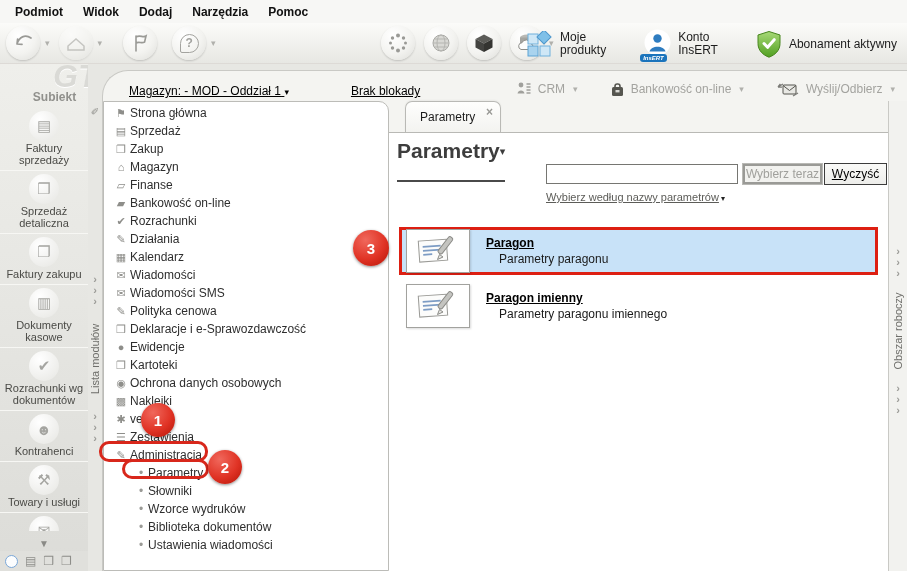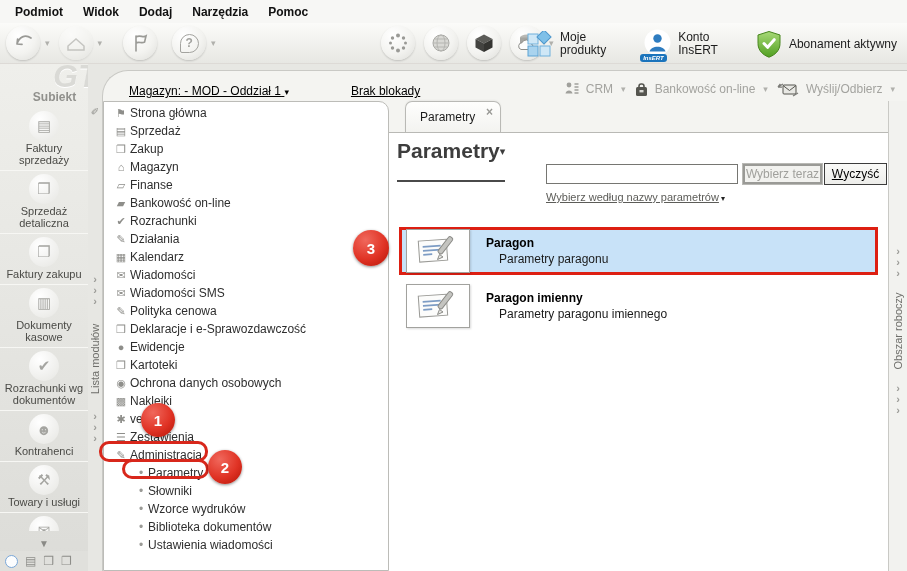--- a/index.html
+++ b/index.html
@@ -57,21 +57,21 @@
   .mini-g { color:#8e8e8a; font-size:12px; line-height:12px; }
 
   
   .main { position:absolute; left:88px; top:64px; right:0; bottom:0; background:#e7e7e3; }
   .content-panel { position:absolute; left:14px; top:6px; right:0; bottom:0;
                    background:#f4f4f1; border:1px solid #c9c9c5; border-right:none; border-bottom:none;
                    border-radius:26px 0 0 0; }
   .links-row { position:absolute; left:26px; top:13px; display:flex; gap:62px; }
   .hlink { font-size:12px; color:#000; text-decoration:underline; cursor:pointer; }
   .hlink .caret { font-size:9px; text-decoration:none; display:inline-block; }
-  .toggles-row { position:absolute; right:12px; top:10px; display:flex; align-items:center; gap:8px; }
+  .toggles-row { position:absolute; right:12px; top:10px; display:flex; align-items:center; gap:32px; }
   .toggle { display:flex; align-items:center; gap:6px; font-size:12px; color:#a3a39f; cursor:pointer; }
   .toggle .tb-caret { margin-left:2px; }
 
   
   .list-strip { position:absolute; left:0; top:36px; width:14px; bottom:0;
                 display:flex; flex-direction:column; align-items:center; cursor:pointer; }
   .strip-pin { font-size:10px; color:#8e8e8a; margin-top:6px; }
   .strip-sp1 { flex:1 1 120px; } .strip-sp2 { flex:1 1 90px; }
   .chev { color:#9c9c98; font-size:11px; line-height:11px; font-weight:700; }
   .vtext { white-space:nowrap; transform:rotate(-90deg); font-size:11px; color:#6e6e6a;
@@ -111,21 +111,21 @@
                  text-decoration:underline; cursor:pointer; }
   .filter-link .caret { font-size:8px; color:#222; text-decoration:none; display:inline-block; margin-left:2px; }
 
   .pitems { position:absolute; left:10px; top:94px; right:10px; }
   .pitem { display:flex; align-items:center; gap:16px; padding:2px 4px; height:48px;
            margin-bottom:7px; cursor:pointer; border:3px solid transparent; }
   .pitem.selected { background:#c8e2f8; border-color:#dd1f12; }
   .icon-box { width:64px; height:44px; background:#fff; border:1px solid #a2a29e;
               box-shadow:1px 1px 2px rgba(0,0,0,.15); display:flex; align-items:center;
               justify-content:center; flex:none; }
-  .pitem .txt .t1 { font-size:12px; font-weight:700; color:#000; }
+  .pitem .txt .t1 { font-size:12px; font-weight:700; color:#000;text-decoration:underline; }
   .pitem .txt .t2 { font-size:12px; color:#1a1a1a; margin-left:13px; margin-top:2px; }
 
   
   .right-strip { position:absolute; right:0; top:30px; width:19px; bottom:0; background:#f2f2ef;
                  border-left:1px solid #c9c9c5; display:flex; flex-direction:column;
                  align-items:center; cursor:pointer; }
   .right-strip .strip-sp1 { flex:1 1 150px; } .right-strip .strip-sp2 { flex:1 1 160px; }
 
   
   .ann { position:absolute; border-radius:50%; color:#fff; font-weight:700; font-size:15px;

